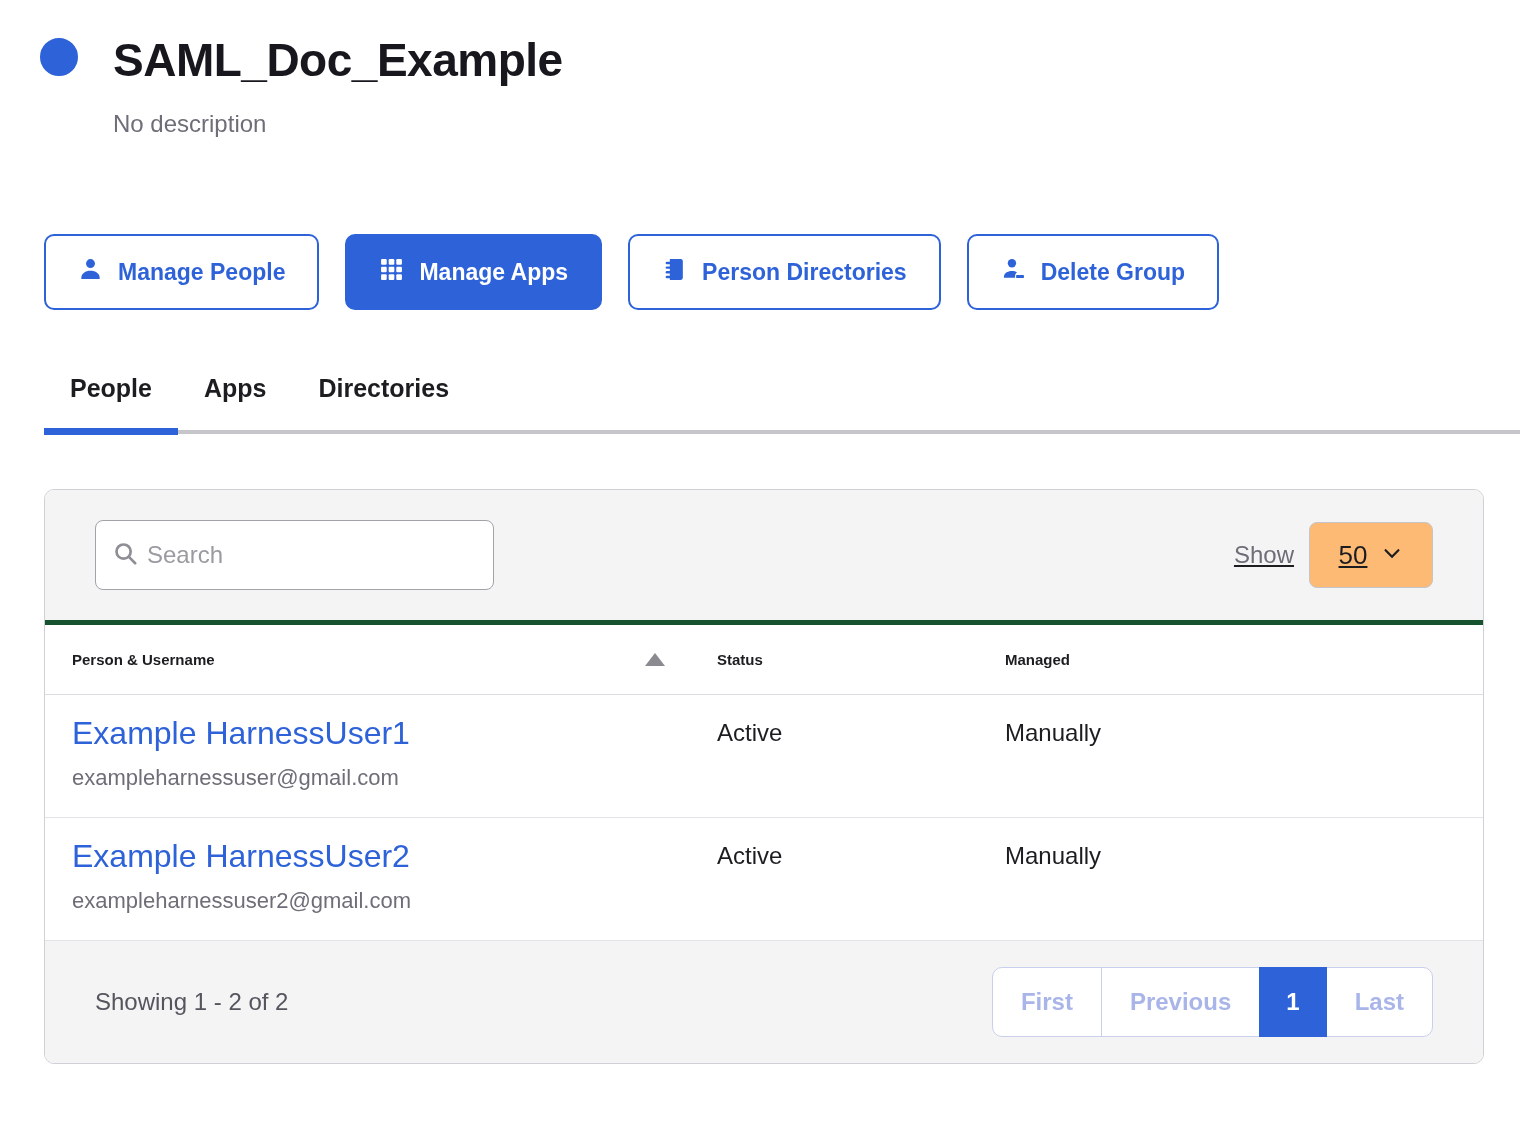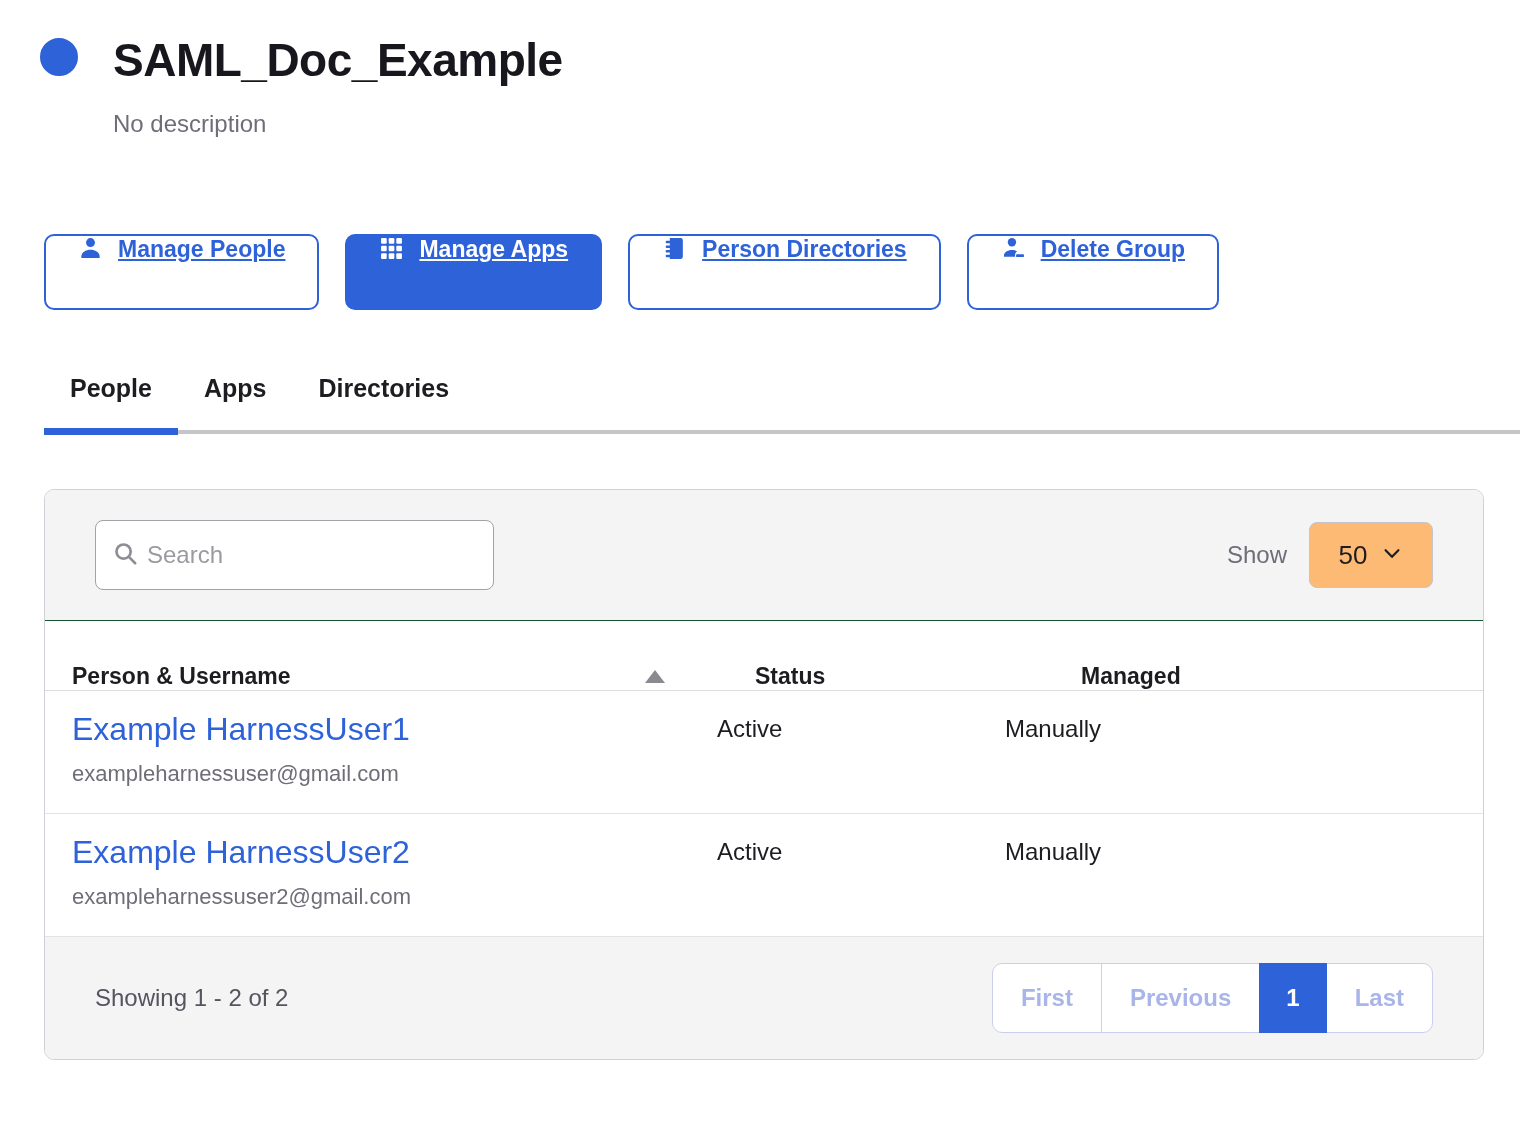--- a/index.html
+++ b/index.html
@@ -27,24 +27,24 @@
   }
   .header-text{margin-left:35px;}
   .page-title{
     margin:0;font-size:46px;line-height:56px;font-weight:700;
     letter-spacing:-0.5px;color:#17171d;margin-top:-6px;
   }
   .page-desc{font-size:24px;color:var(--text-gray);margin-top:22px;}
   
   .actions{display:flex;gap:26px;margin:96px 0 0 44px;}
   .btn{
-    height:76px;display:flex;gap:15px;
+    height:76px;display:flex;align-items:center;gap:15px;
     padding:0 32px;border:2px solid var(--blue);border-radius:10px;
     background:#fff;color:var(--blue);font-size:23px;font-weight:700;
-    font-family:inherit;cursor:pointer;text-decoration:underline;
+    font-family:inherit;cursor:pointer;
   }
   .btn.primary{background:var(--blue);color:#fff;}
   .btn svg{flex:0 0 auto;}
   
   .tabs{
     display:flex;margin:64px 0 0 44px;
     border-bottom:4px solid #c5c5ca;width:1476px;
   }
   .tab{
     position:relative;padding:0 26px 27px;font-size:25px;font-weight:700;
@@ -53,43 +53,43 @@
   .tab.active::after{
     content:"";position:absolute;left:0;right:0;bottom:-5px;height:7px;
     background:var(--blue);
   }
   
   .card{
     margin:55px 0 0 44px;width:1440px;background:#fff;
     border:1px solid var(--card-border);border-radius:10px;overflow:hidden;
   }
   .card-top{
-    background:var(--panel);border-bottom:1px solid #14532d;
+    background:var(--panel);border-bottom:5px solid #14532d;
     padding:30px 50px;display:flex;justify-content:space-between;
   }
   .search-box{
     width:399px;height:70px;background:#fff;border:1px solid #a2a2a9;
     border-radius:8px;display:flex;align-items:center;padding:0 16px;gap:6px;
   }
   .search-box input{
     border:none;outline:none;background:transparent;flex:1;
     font-size:24px;color:var(--text-dark);font-family:inherit;min-width:0;
   }
   .search-box input::placeholder{color:#9a9aa1;}
-  .show-group{display:flex;align-items:center;gap:22px;}
+  .show-group{display:flex;align-items:center;gap:15px;text-decoration:underline;}
   .show-label{font-size:24px;color:var(--text-gray);}
   .page-size{
     width:124px;height:66px;background:#fdba74;border:1px solid #c4c4ca;
     border-radius:8px;display:flex;align-items:center;justify-content:center;
     gap:14px;font-size:26px;color:var(--text-dark);cursor:pointer;
   }
   
   .thead{
-    display:flex;align-items:flex-end;height:70px;border-bottom:1px solid #dcdce1;
-    font-size:23px;font-weight:700;gap:38px;
+    display:flex;align-items:center;height:70px;border-bottom:1px solid #dcdce1;
+    font-size:15px;font-weight:700;
   }
   .col-person{width:672px;padding-left:27px;display:flex;align-items:center;}
   .col-status{width:288px;}
   .col-managed{flex:1;}
   .sort-asc{
     margin-left:auto;margin-right:52px;width:0;height:0;
     border-left:10px solid transparent;border-right:10px solid transparent;
     border-bottom:13px solid #8a8a90;
   }
   .trow{display:flex;align-items:flex-start;border-bottom:1px solid var(--row-border);padding:24px 0 26px;}

